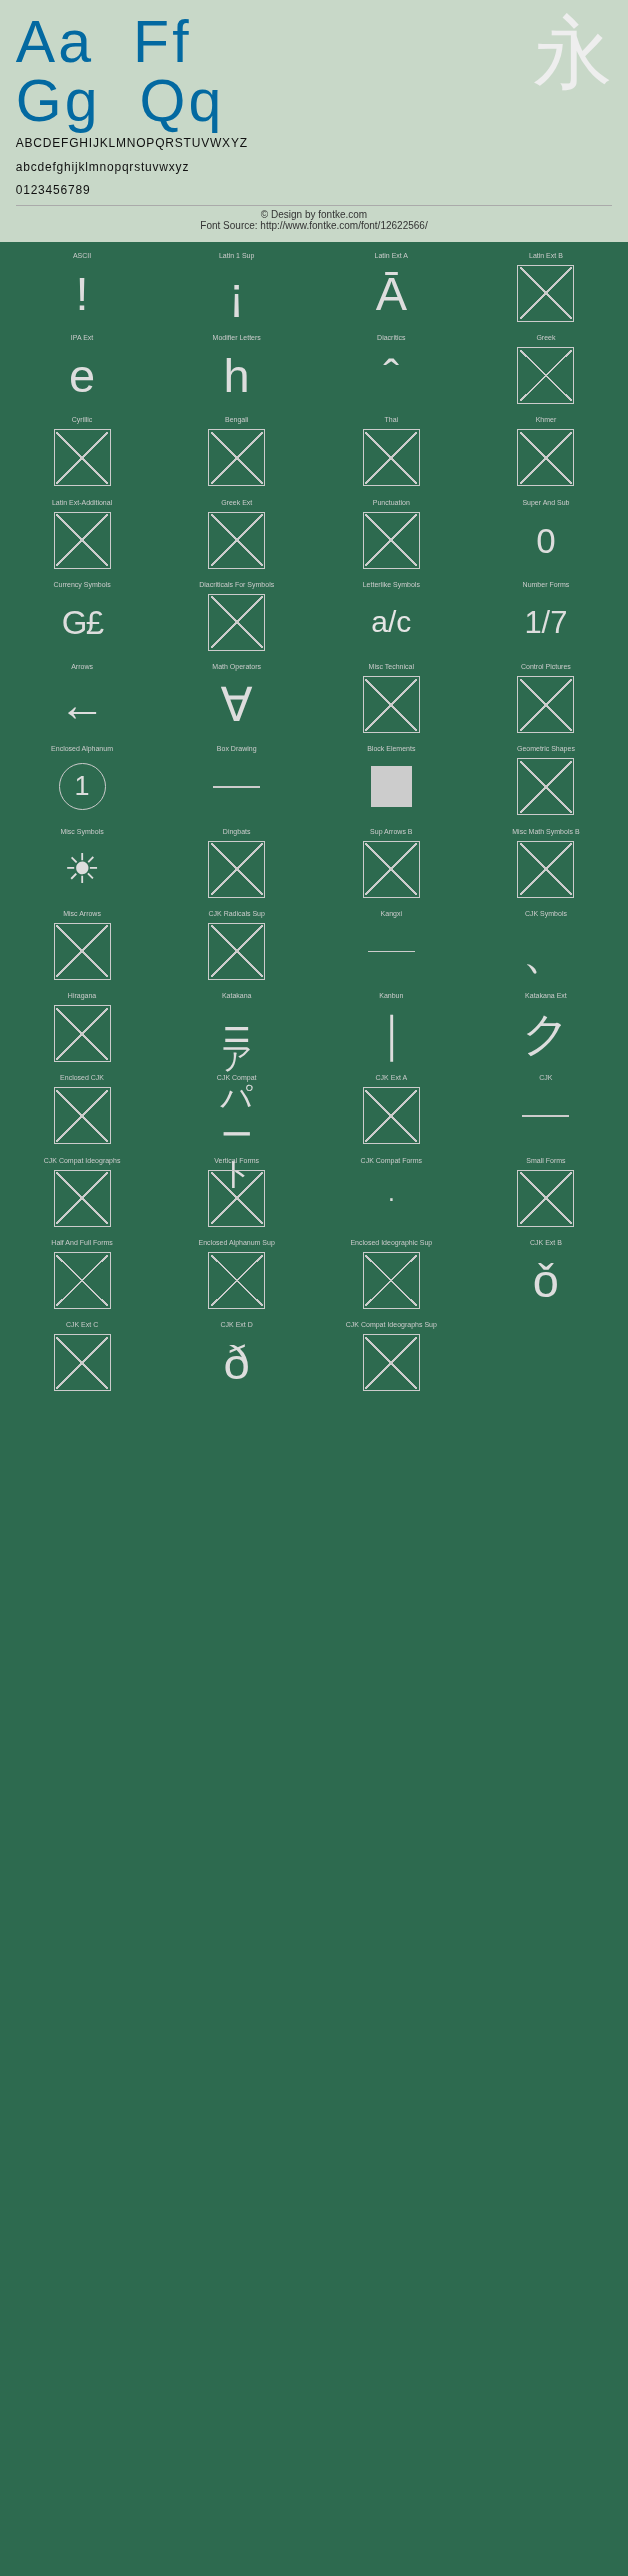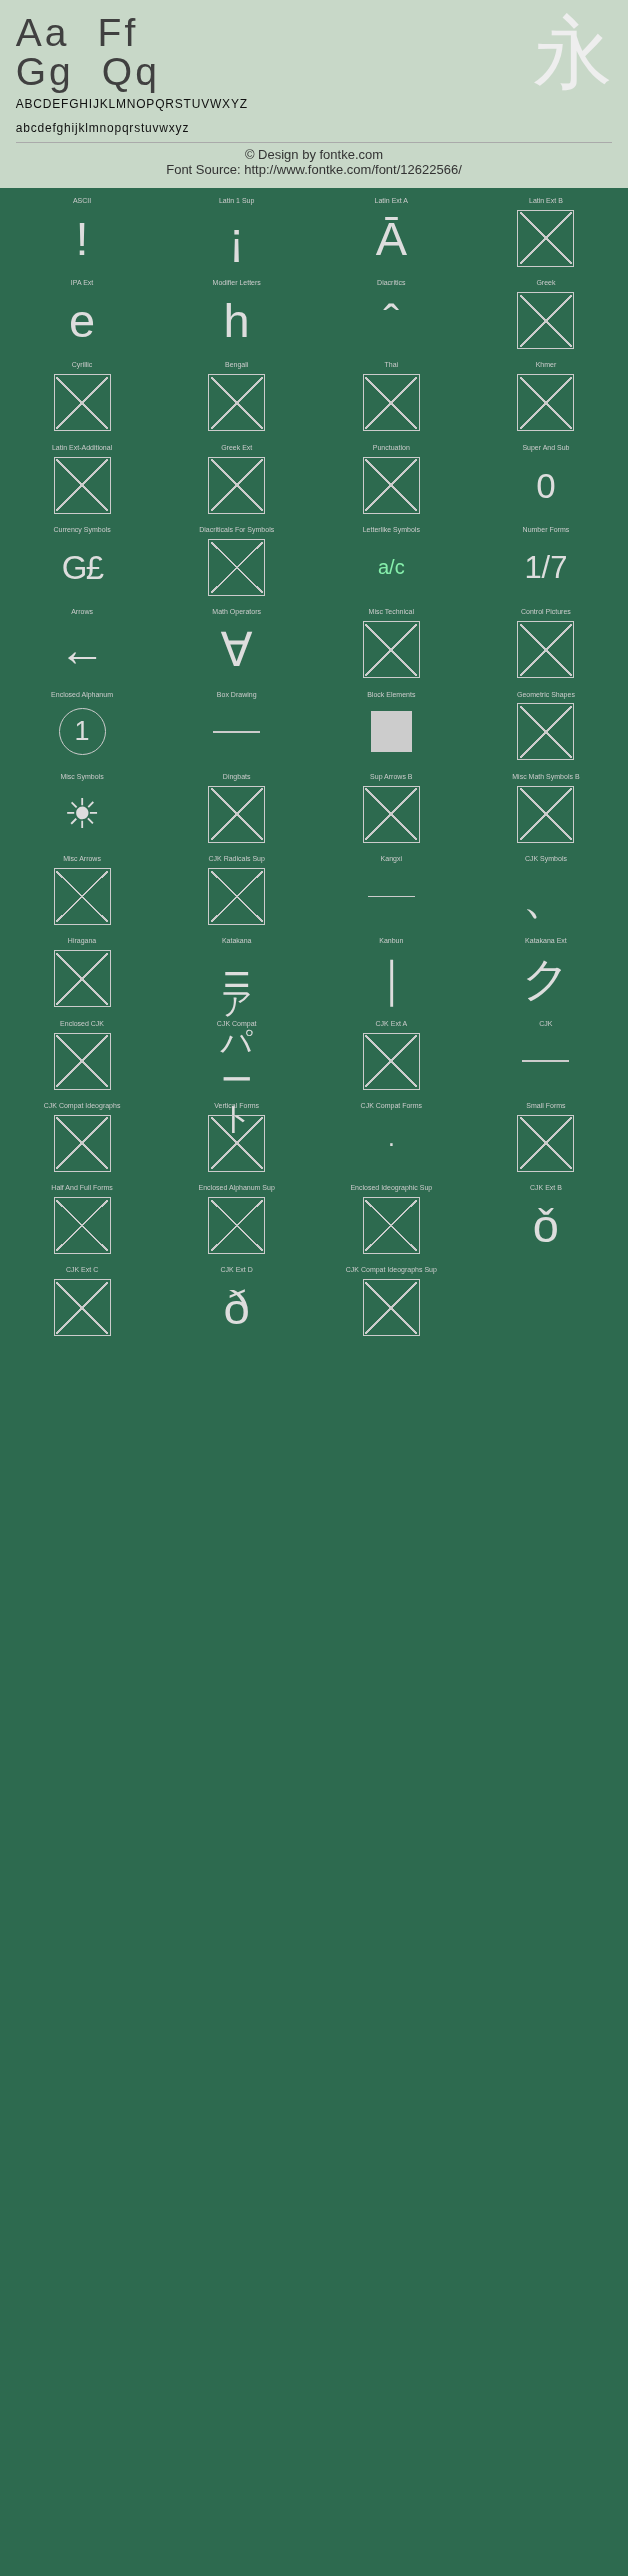--- a/index.html
+++ b/index.html
@@ -19,40 +19,40 @@
       color: #222;
       margin-bottom: 6.3px;
       font-weight: normal;
     }
     .font-preview {
       display: flex;
       align-items: flex-start;
       gap: 15.7px;
     }
     .preview-latin {
-      font-size: 39px;
-      color: #404040;
+      font-size: 59px;
+      color: #0369a1;
       line-height: 1;
       letter-spacing: 3.1px;
     }
     .preview-cjk {
       font-size: 79px;
       color: #eee;
       line-height: 1;
     }
     .alphabet-row {
       color: #111;
       font-size: 12px;
       letter-spacing: 0.8px;
       line-height: 1.6;
       padding: 3.1px 0 1.6px;
     }
     .source-row {
       color: #333;
-      font-size: 13px;
+      font-size: 10px;
       text-align: center;
       padding: 3.1px 0 1.6px;
       border-top: 0.8px solid #aaa;
       margin-top: 3.1px;
     }
 
     
     .blocks-grid {
       display: grid;
       grid-template-columns: repeat(4, 1fr);
@@ -153,20 +153,21 @@
       <div class="preview-latin">
         Aa &nbsp;Ff<br>Gg &nbsp;Qq
       </div>
     </div>
     <div style="flex:0 0 auto; display:flex; align-items:center; justify-content:center;">
       <div class="preview-cjk">永</div>
     </div>
   </div>
   <div class="alphabet-row">ABCDEFGHIJKLMNOPQRSTUVWXYZ</div>
   <div class="alphabet-row">abcdefghijklmnopqrstuvwxyz</div>
+  <div class="alphabet-row">0123456789</div>
   <div class="source-row">
     <span>© Design by fontke.com</span><br>
     <span>Font Source: http://www.fontke.com/font/12622566/</span>
   </div>
 </div>
 
 <div class="blocks-grid" id="blocks-container">
 <div class="block-cell">
       <div class="block-label">ASCII</div>
       <div class="block-icon">
@@ -271,21 +272,21 @@
     </div>
     <div class="block-cell">
       <div class="block-label">Diacriticals For Symbols</div>
       <div class="block-icon">
         <div class="x-box"></div>
       </div>
     </div>
     <div class="block-cell">
       <div class="block-label">Letterlike Symbols</div>
       <div class="block-icon">
-        <span style="font-size:20px;color:#86efac;line-height:1;">a/c</span>
+        <span style="font-size:30px;color:#e5e5e5;line-height:1;">a/c</span>
       </div>
     </div>
     <div class="block-cell">
       <div class="block-label">Number Forms</div>
       <div class="block-icon">
         <span class="fraction-display" style="font-size:31px;color:#ddd;">1/7</span>
       </div>
     </div>
     <div class="block-cell">
       <div class="block-label">Arrows</div>

